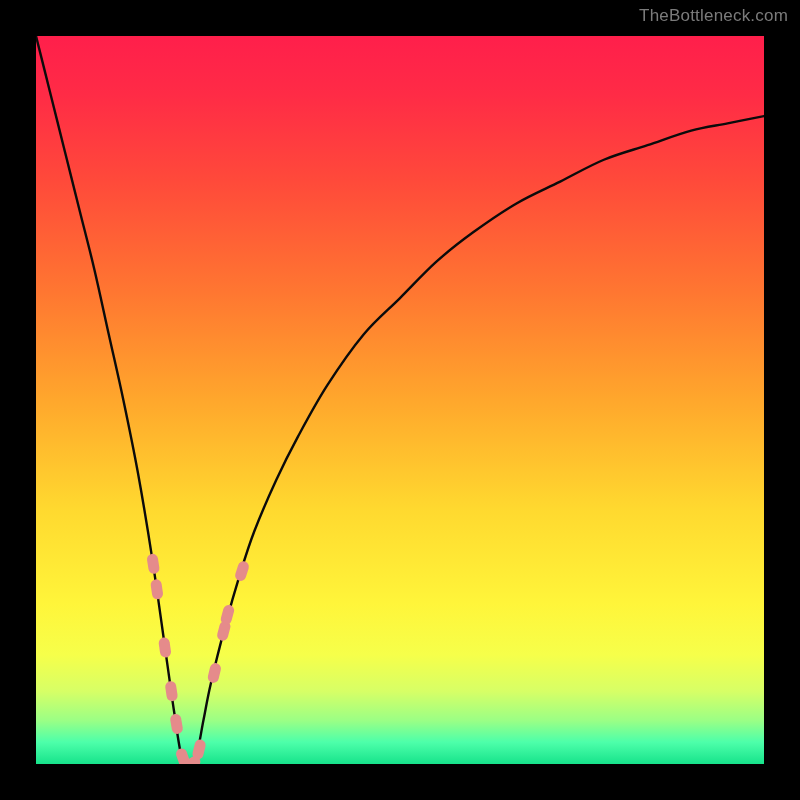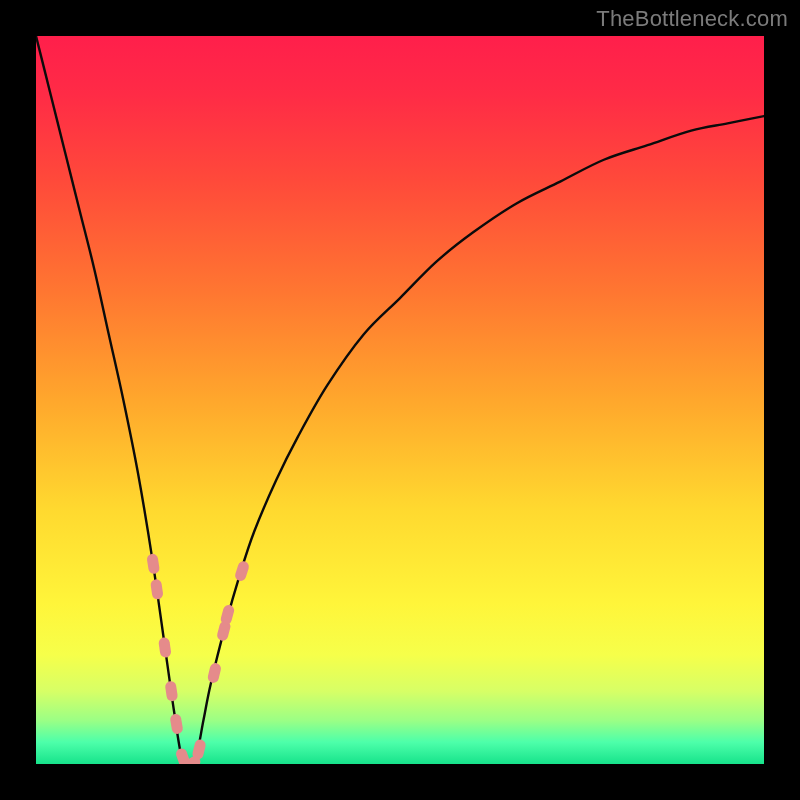--- a/index.html
+++ b/index.html
@@ -24,21 +24,21 @@
     top: 36px;
     left: 36px;
     width: 728px;
     height: 728px;
   }
   .watermark {
     position: absolute;
     top: 6px;
     right: 12px;
     color: #7b7b7b;
-    font-size: 22px;
+    font-size: 17px;
     font-weight: 500;
     letter-spacing: 0.2px;
     user-select: none;
   }
 </style>
 </head>
 <body>
 
 <div class="frame">
   <div class="plot-area">

